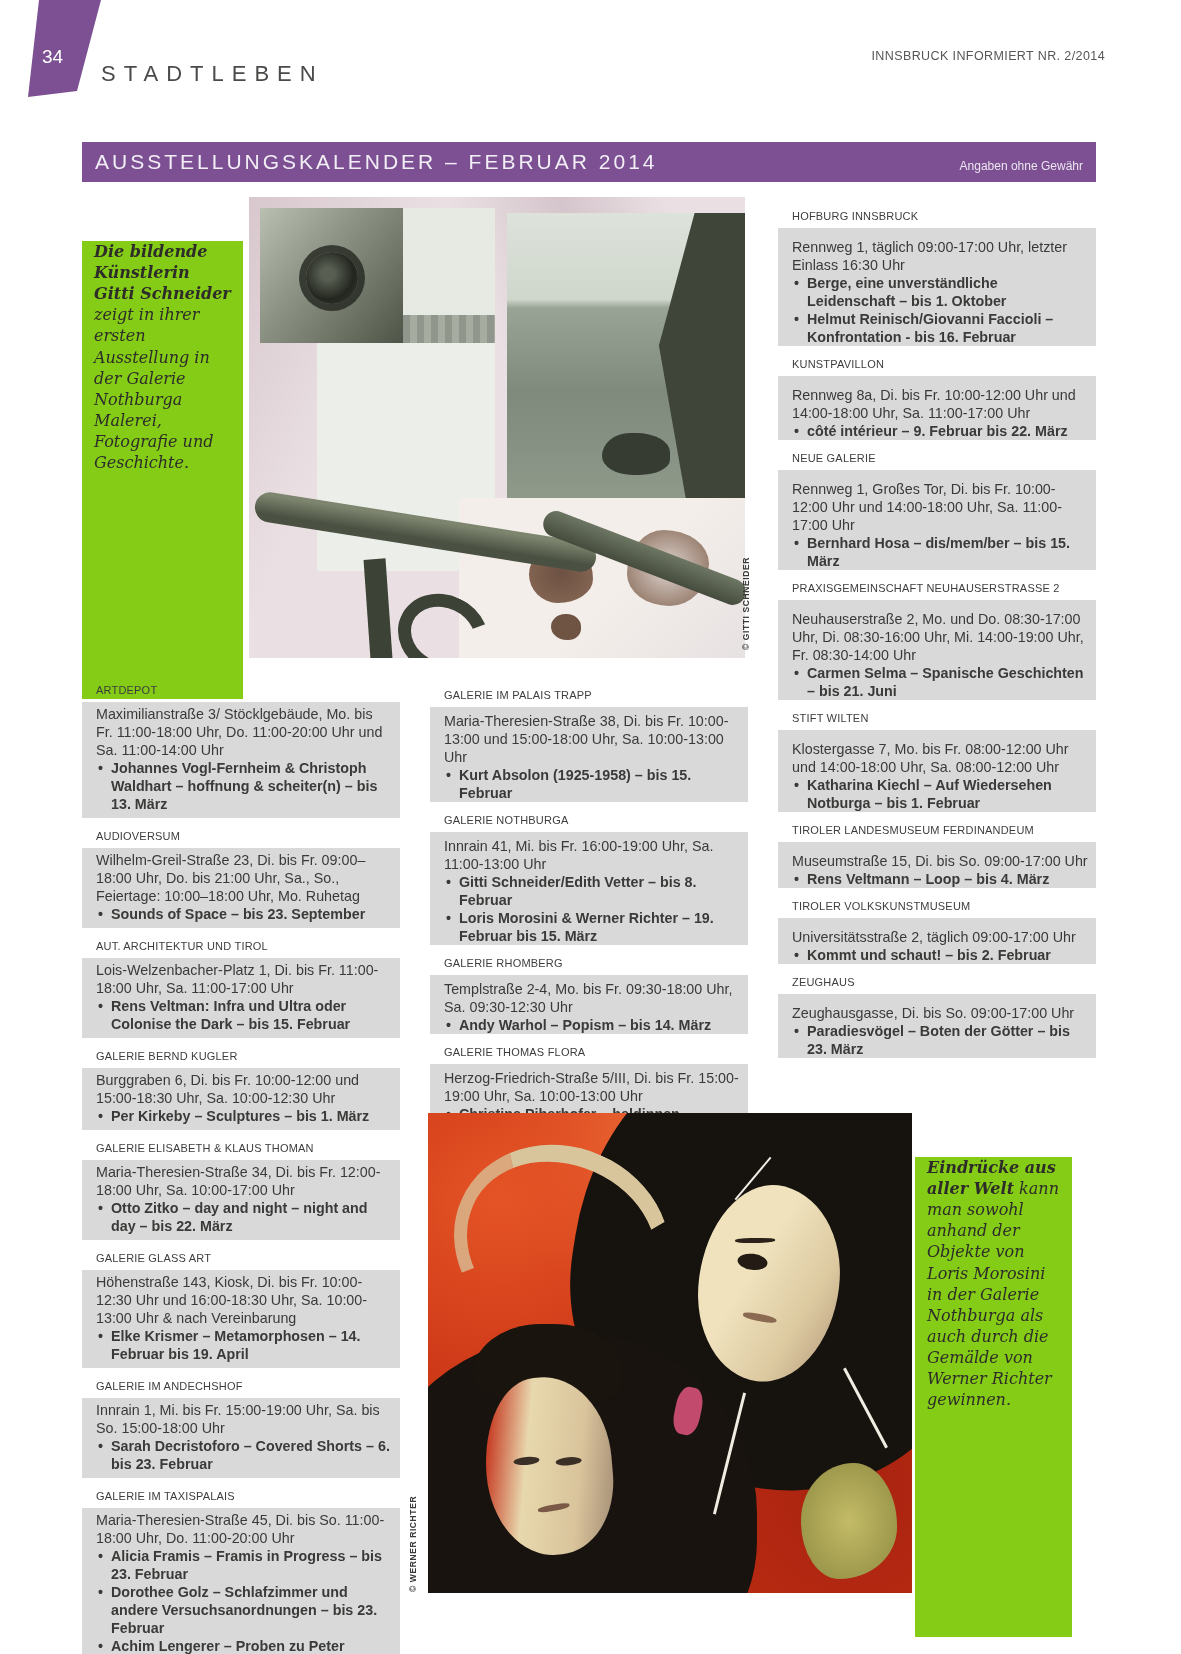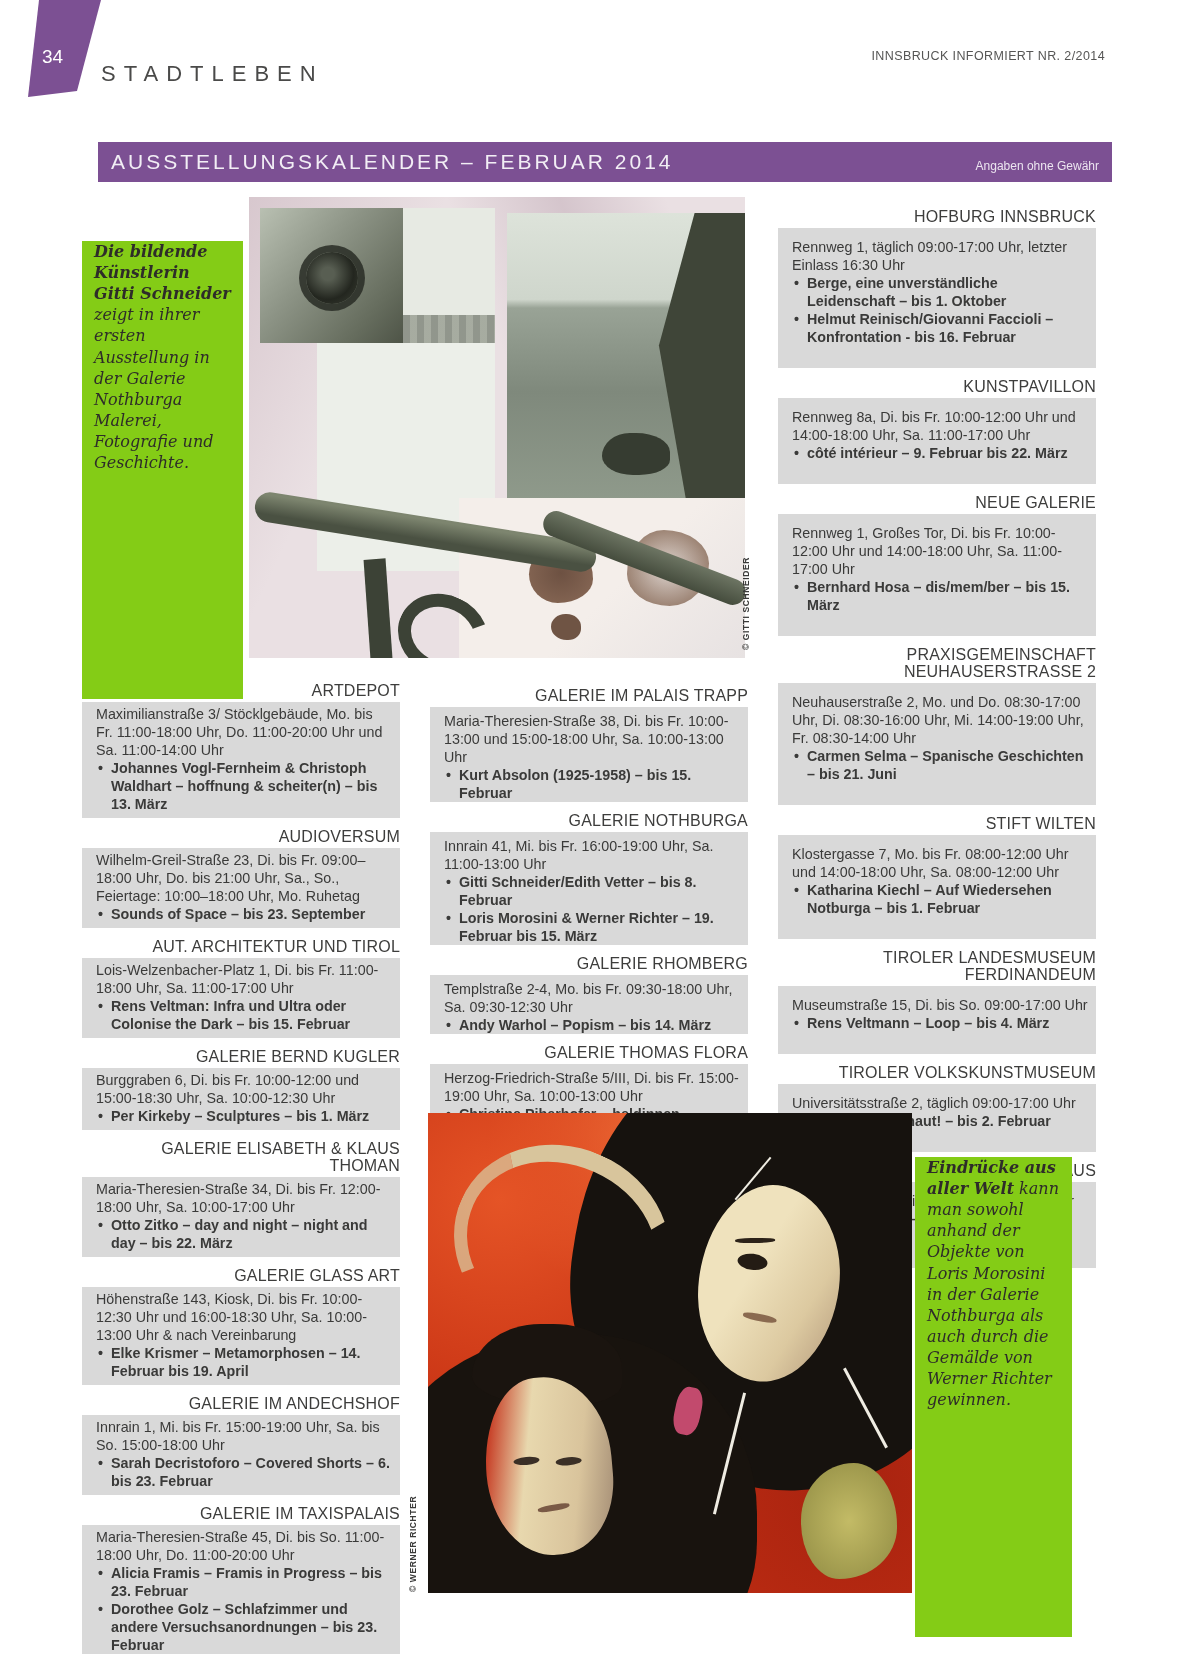--- a/index.html
+++ b/index.html
@@ -7,21 +7,21 @@
         font-family:"Liberation Sans",sans-serif;color:#3a3a39;}
 
   
   .corner-tab{position:absolute;left:0;top:0;width:115px;height:100px;background:#7c5093;
               clip-path:polygon(39px 0,101px 0,77px 91px,28px 97px);}
   .page-num{position:absolute;left:42px;top:46px;color:#fff;font-size:19px;}
   .section-title{position:absolute;left:101px;top:45px;font-size:22px;letter-spacing:8px;color:#4a4a49;margin-top:16px;}
   .issue{position:absolute;top:49px;right:76px;font-size:12.5px;letter-spacing:.4px;color:#565655;}
 
   
-  .banner{position:absolute;left:98px;top:142px;width:1014px;height:40px;background:#7c5093;}
+  .banner{position:absolute;left:82px;top:142px;width:1014px;height:40px;background:#7c5093;}
   .banner-title{position:absolute;left:13px;top:8px;font-size:21px;letter-spacing:3px;color:#f2eef5;white-space:nowrap;}
   .banner-note{position:absolute;right:13px;bottom:9px;font-size:12px;color:#ece5f0;}
 
   
   .caption-box{position:absolute;background:#84cc16;display:flex;align-items:flex-start;margin-top:44px;}
   .caption-left{left:82px;top:197px;width:161px;height:458px;}
   .caption-right{left:915px;top:1113px;width:157px;height:480px;}
   .caption-inner{padding:0 10px 0 12px;font-family:"DejaVu Serif","Liberation Serif",serif;
                  font-style:italic;font-size:16px;line-height:1.32;color:#2e2c29;}
   .caption-inner b{font-weight:bold;}
@@ -66,26 +66,26 @@
   .v-credit{position:absolute;height:10px;transform-origin:0 100%;transform:rotate(-90deg);
             font-size:8.5px;font-weight:bold;letter-spacing:.6px;color:#3a3a39;white-space:nowrap;}
   .credit-gitti{left:751px;top:640px;}
   .credit-werner{left:418px;top:1582px;}
 
   
   .col{position:absolute;width:318px;}
   .col1{left:82px;top:674px;}
   .col2{left:430px;top:679px;}
   .col3{left:778px;top:200px;}
-  .venue-name{font-size:16px;line-height:17px;color:#3d3d3c;letter-spacing:.2px;
-              margin:10px 0 3px;padding-left:14px;text-align:right;}
+  .venue-name{font-size:11px;line-height:17px;color:#3d3d3c;letter-spacing:.2px;
+              margin:10px 0 3px;padding-left:14px;}
   .col .venue-name:first-child{margin-top:8px;}
   .venue-box{background:#d9d9d9;padding:3px 8px 5px 14px;font-size:14.3px;line-height:18px;color:#3a3a39;}
   .col2 .venue-box{padding-top:5px;padding-bottom:0;}
-  .col3 .venue-box{padding-top:10px;padding-bottom:22px;}
+  .col3 .venue-box{padding-top:10px;padding-bottom:0;}
   .event{font-weight:bold;position:relative;padding-left:15px;}
   .event::before{content:"\2022";position:absolute;left:2px;}
 
   
   .painting{position:absolute;left:428px;top:1113px;width:484px;height:480px;overflow:hidden;
             background:radial-gradient(circle at 15% 18%,#e55426 0%,rgba(229,84,38,0) 45%),
                        radial-gradient(circle at 45% 6%,#f0753d 0%,rgba(240,117,61,0) 30%),
                        radial-gradient(circle at 88% 78%,#a82310 0%,rgba(168,35,16,0) 50%),
                        #c52f12;}
   .painting div{position:absolute;}

